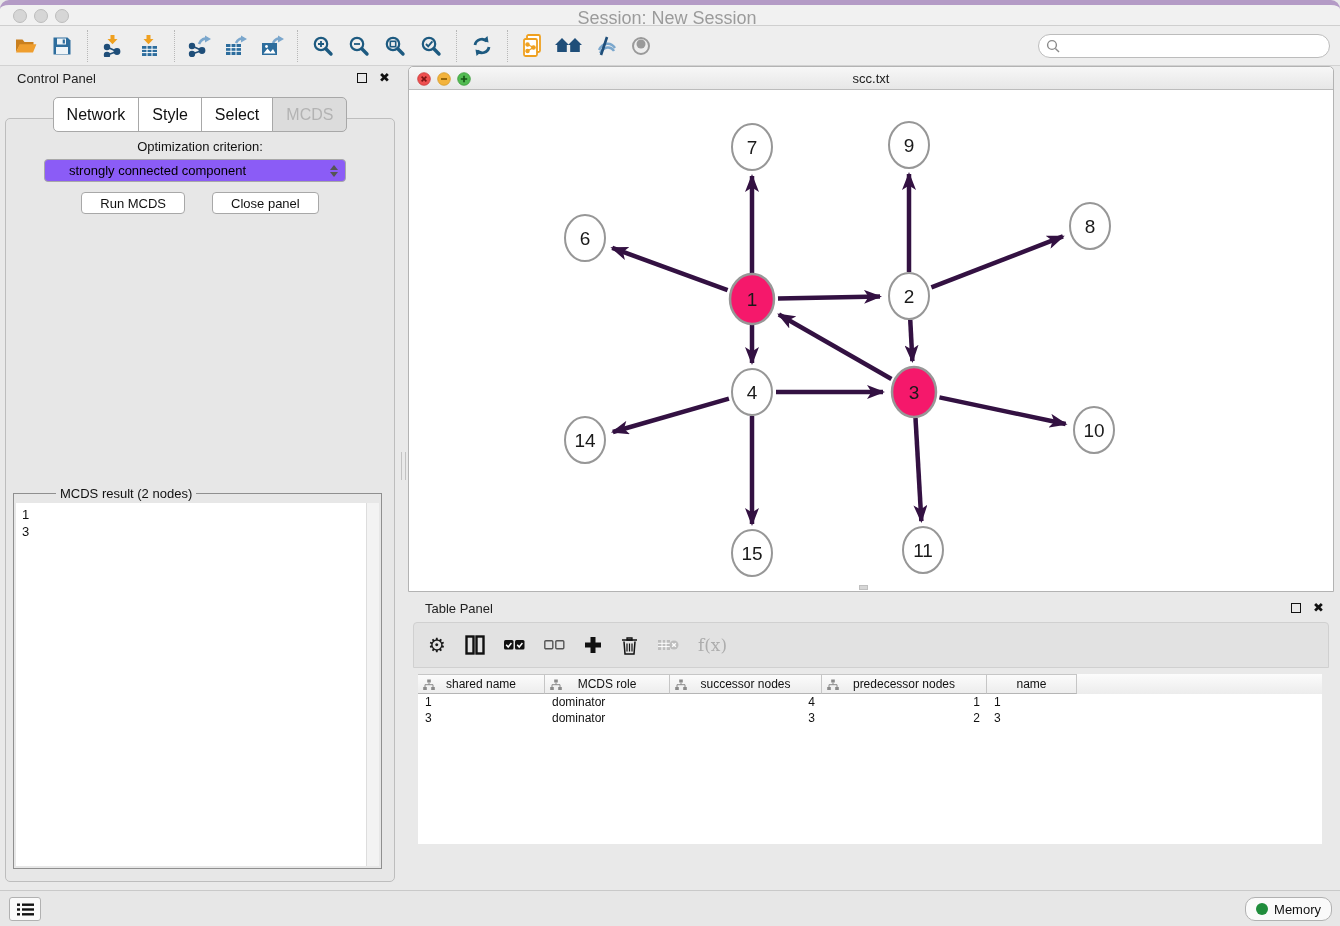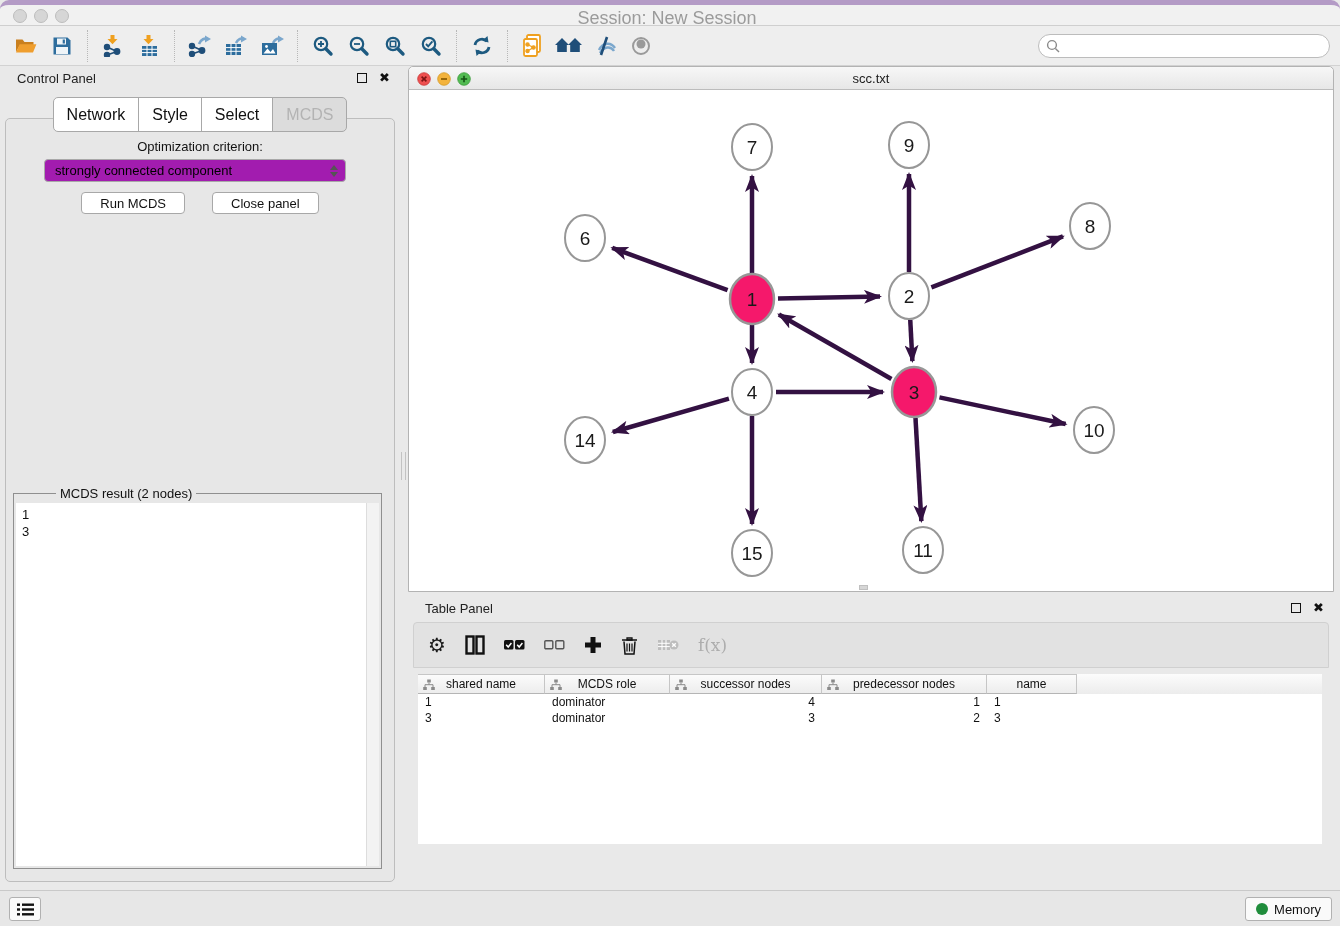--- a/index.html
+++ b/index.html
@@ -35,22 +35,22 @@
   .tab.first { border-radius:5px 0 0 5px; margin-left:0; }
   .tab.last { border-radius:0 5px 5px 0; }
   .tab.sel-gray { background:#dcdcdc; color:#b3b3b3; }
 
   
   .control-panel { position:absolute; left:0; top:66px; width:400px; height:820px; }
   .cp-tabs { position:absolute; left:0; right:0; top:31px; display:flex; justify-content:center; z-index:2; }
   .cp-content { position:absolute; left:5px; right:5px; top:52px; bottom:4px; background:#e7e7e7;
     border:1px solid #bdbdbd; border-radius:5px; }
   .opt-label { position:absolute; left:0; right:0; top:20px; text-align:center; font-size:13px; color:#111; }
-  .dropdown { position:absolute; left:38px; right:48px; top:40px; height:23px; background:#a21caf;
-    border:1px solid #a8a8a8; border-radius:4px; display:flex; align-items:center; padding-left:10px; font-size:13px; }
+  .dropdown { position:absolute; left:38px; right:48px; top:40px; height:23px; background:#8b5cf6;
+    border:1px solid #a8a8a8; border-radius:4px; display:flex; align-items:center; padding-left:24px; font-size:13px; }
   .stepper { margin-left:auto; margin-right:7px; display:flex; flex-direction:column; gap:2px; }
   .tri-up { width:0; height:0; border-left:4px solid transparent; border-right:4px solid transparent; border-bottom:5px solid #555; }
   .tri-dn { width:0; height:0; border-left:4px solid transparent; border-right:4px solid transparent; border-top:5px solid #555; }
   .btnrow { position:absolute; left:0; right:0; top:73px; display:flex; justify-content:center; gap:27px; }
   .pbtn { height:22px; padding:0 18px; background:#fff; border:1px solid #a8a8a8; border-radius:4px; font-size:13px; color:#111; }
   .result-field { position:absolute; left:7px; right:12px; top:374px; bottom:12px; border:1px solid #8f8f8f; }
   .result-legend { position:absolute; top:-8px; left:5px; background:#e7e7e7; padding:0 4px; font-size:13px; color:#111;margin-left:37px; }
   .result-inner { position:absolute; left:2px; right:2px; top:9px; bottom:2px; background:#fff; font-size:13px; color:#111; }
   .result-lines { padding:3px 6px; line-height:17px; }
   .vtrack { position:absolute; right:0; top:0; bottom:0; width:13px; background:#f3f3f3; border-left:1px solid #ddd; }
@@ -82,21 +82,21 @@
   .trow { display:flex; height:16px; font-size:12px; color:#111; align-items:center; }
   .td { padding:0 7px; }
   .t-left { text-align:left; } .t-right { text-align:right; }
   .tp-tabs { position:absolute; left:0; right:0; bottom:18px; display:flex; justify-content:center; }
 
   
   .statusbar { position:absolute; left:0; right:0; bottom:0; height:36px; background:#e7e7e7; border-top:1px solid #c9c9c9; }
   .sb-left { position:absolute; left:9px; top:6px; width:32px; height:24px; background:#fafafa;
     border:1px solid #b1b1b1; border-radius:3px; display:flex; align-items:center; justify-content:center; }
   .sb-mem { position:absolute; right:8px; top:6px; height:24px; padding:0 10px; background:#fafafa;
-    border:1px solid #b1b1b1; border-radius:3px; display:flex; align-items:center; gap:6px; font-size:13px; color:#111; }
+    border:1px solid #b1b1b1; border-radius:10px; display:flex; align-items:center; gap:6px; font-size:13px; color:#111; }
   .greendot { width:12px; height:12px; border-radius:50%; background:#1f8c3b; }
 
   svg text { font-family:"Liberation Sans","DejaVu Sans",sans-serif; }
 </style>
 </head>
 <body>
 
 <div class="app">
 
   <div class="titlebar">

